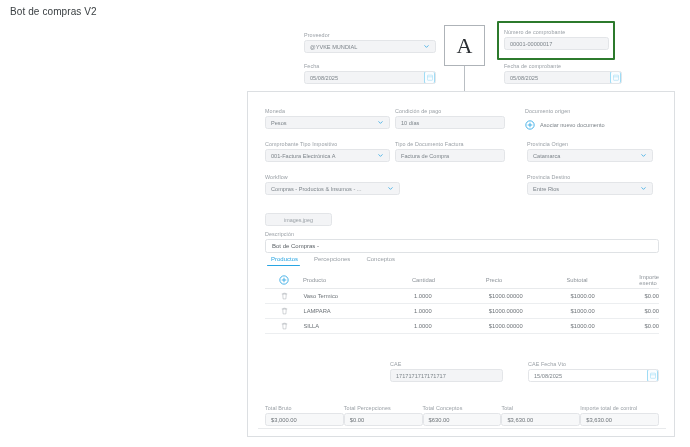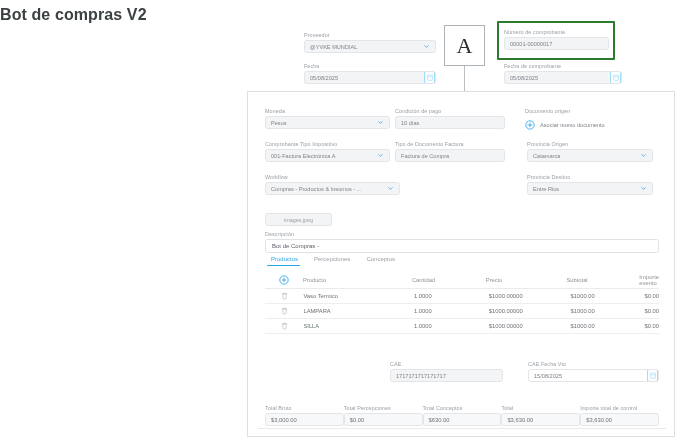--- a/index.html
+++ b/index.html
@@ -8,22 +8,22 @@
     width:690px; height:447px;
     background:#ffffff;
     font-family:"Liberation Sans", sans-serif;
     color:#5b6166;
     position:relative;
     overflow:hidden;
   }
 
   
   #page-title {
-    position:absolute; left:0; top:6px;
-    font-size:16px; color:#3b4043; font-weight:700;
+    position:absolute; left:10px; top:6px;
+    font-size:10px; color:#3b4043; font-weight:400;
     letter-spacing:0.1px;
   }
 
   
   .field { position:absolute; }
   .flabel {
     font-size:5.4px; color:#9aa0a6; line-height:8px;
     white-space:nowrap; letter-spacing:0.08px;
   }
   .fbox {

